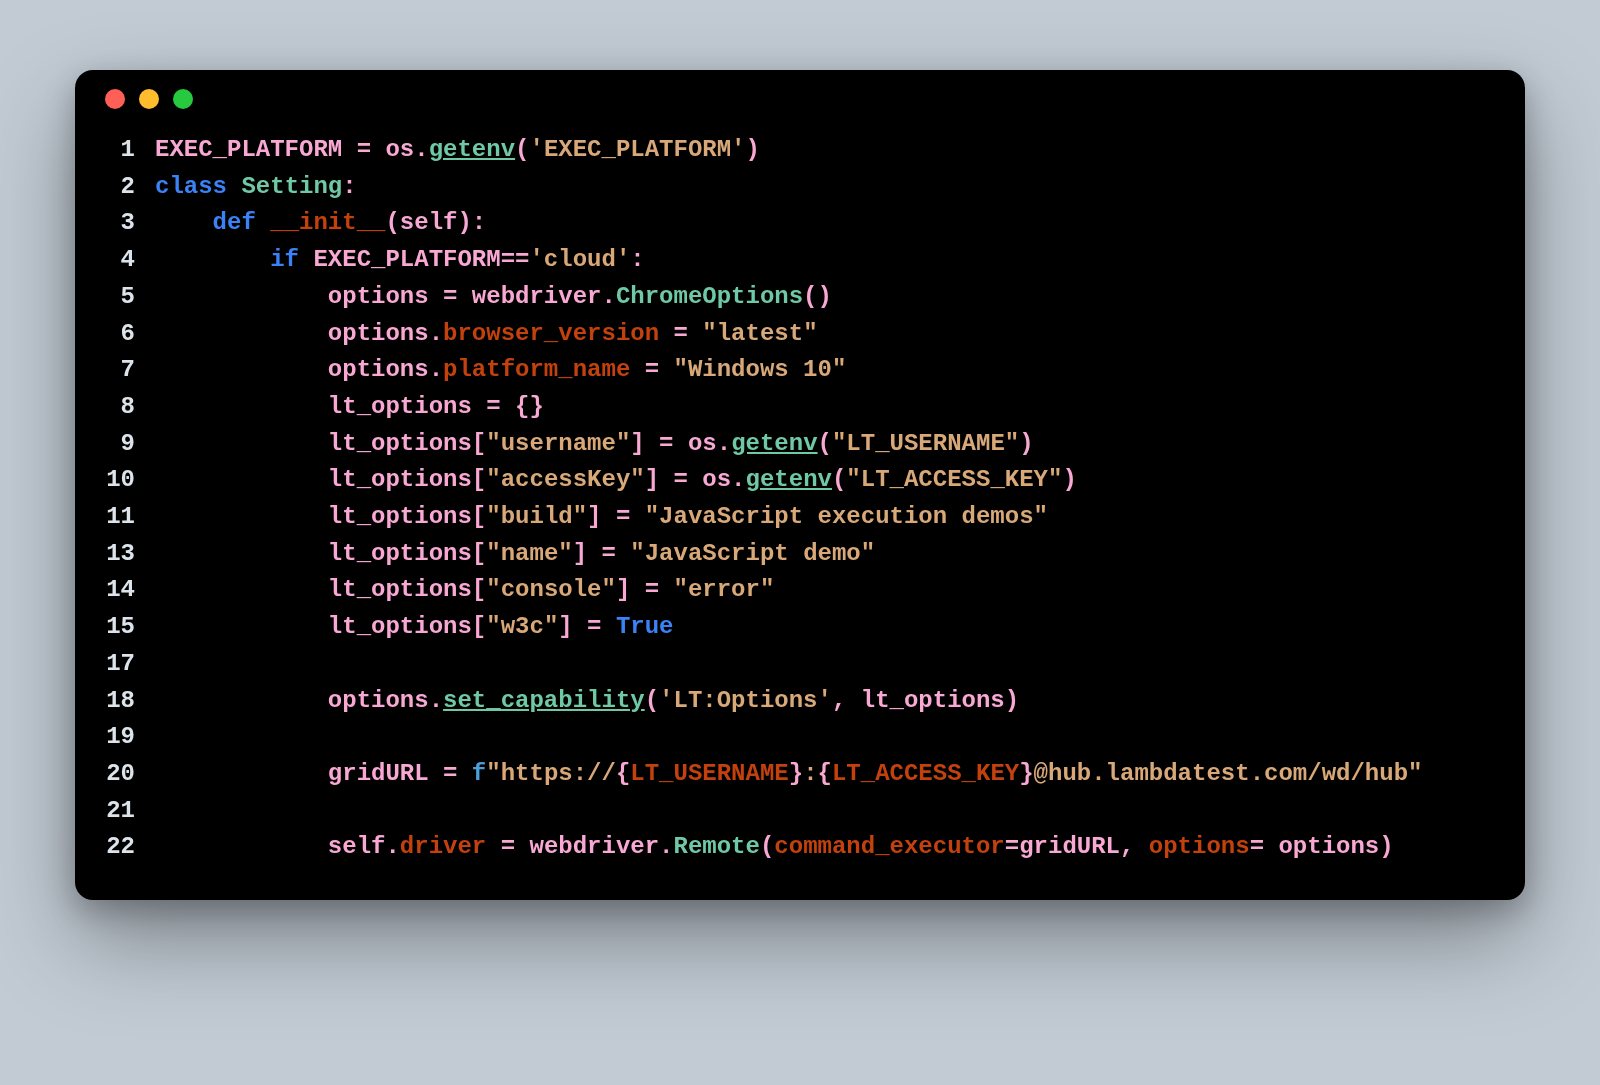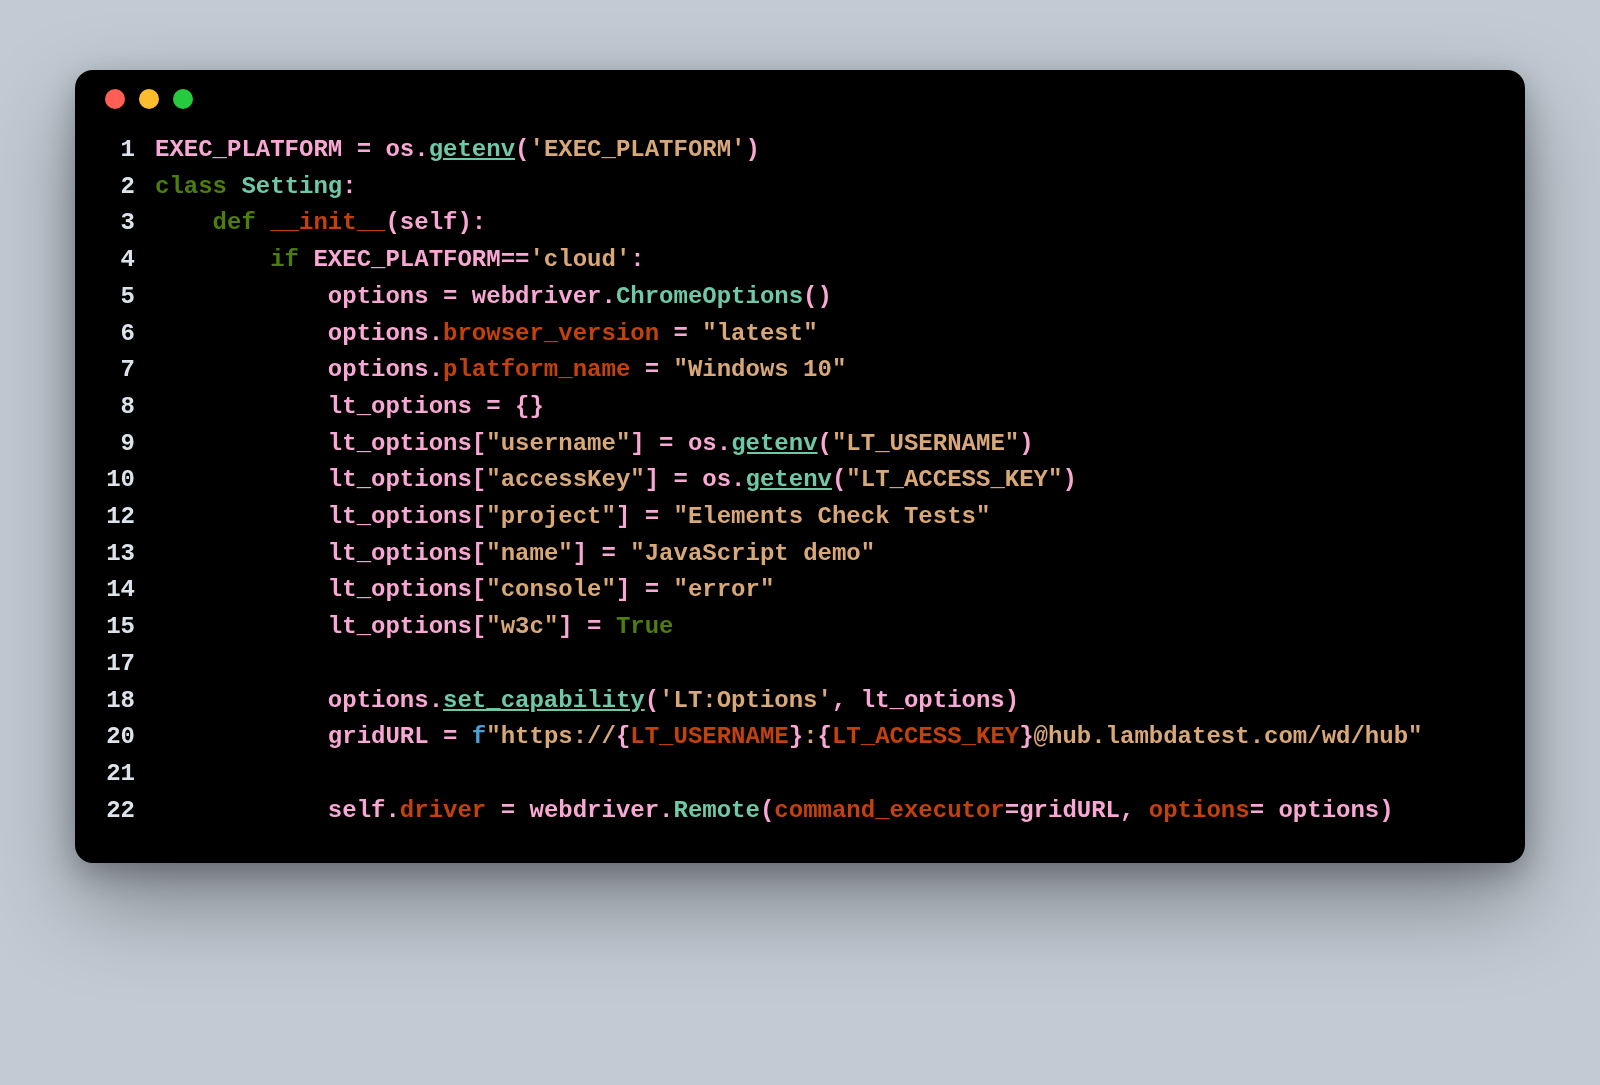--- a/index.html
+++ b/index.html
@@ -62,21 +62,21 @@
     flex: 0 0 auto;
     font-weight: 600;
   }
   .code {
     flex: 1 1 auto;
     color: #dce3ea;
     font-weight: 600;
   }
   
   .tok-id    { color: #f9a8d4; }   
-  .tok-kw    { color: #4d7c0f; }   
+  .tok-kw    { color: #3b82f6; }   
   .tok-cls   { color: #6fc9a6; }   
   .tok-fn    { color: #6fc9a6; text-decoration: underline; }   
   .tok-attr  { color: #c2410c; text-align: right; }   
   .tok-str   { color: #d8a878; }   
   .tok-fpre  { color: #4a9fd8; }
 </style>
 </head>
 <body>
 
 <div class="stage">
@@ -90,24 +90,25 @@
         <div class="row"><div class="gutter">1</div><div class="code"><span class="tok-id">EXEC_PLATFORM = os.</span><span class="tok-fn">getenv</span><span class="tok-id">(</span><span class="tok-str">'EXEC_PLATFORM'</span><span class="tok-id">)</span></div></div>
         <div class="row"><div class="gutter">2</div><div class="code"><span class="tok-kw">class</span><span class="tok-id"> </span><span class="tok-cls">Setting</span><span class="tok-id">:</span></div></div>
         <div class="row"><div class="gutter">3</div><div class="code"><span class="tok-id">    </span><span class="tok-kw">def</span><span class="tok-id"> </span><span class="tok-attr">__init__</span><span class="tok-id">(</span><span class="tok-id">self</span><span class="tok-id">):</span></div></div>
         <div class="row"><div class="gutter">4</div><div class="code"><span class="tok-id">        </span><span class="tok-kw">if</span><span class="tok-id"> EXEC_PLATFORM==</span><span class="tok-str">'cloud'</span><span class="tok-id">:</span></div></div>
         <div class="row"><div class="gutter">5</div><div class="code"><span class="tok-id">            options = webdriver.</span><span class="tok-cls">ChromeOptions</span><span class="tok-id">()</span></div></div>
         <div class="row"><div class="gutter">6</div><div class="code"><span class="tok-id">            options.</span><span class="tok-attr">browser_version</span><span class="tok-id"> = </span><span class="tok-str">"latest"</span></div></div>
         <div class="row"><div class="gutter">7</div><div class="code"><span class="tok-id">            options.</span><span class="tok-attr">platform_name</span><span class="tok-id"> = </span><span class="tok-str">"Windows 10"</span></div></div>
         <div class="row"><div class="gutter">8</div><div class="code"><span class="tok-id">            lt_options = {}</span></div></div>
         <div class="row"><div class="gutter">9</div><div class="code"><span class="tok-id">            lt_options[</span><span class="tok-str">"username"</span><span class="tok-id">] = os.</span><span class="tok-fn">getenv</span><span class="tok-id">(</span><span class="tok-str">"LT_USERNAME"</span><span class="tok-id">)</span></div></div>
         <div class="row"><div class="gutter">10</div><div class="code"><span class="tok-id">            lt_options[</span><span class="tok-str">"accessKey"</span><span class="tok-id">] = os.</span><span class="tok-fn">getenv</span><span class="tok-id">(</span><span class="tok-str">"LT_ACCESS_KEY"</span><span class="tok-id">)</span></div></div>
-        <div class="row"><div class="gutter">12</div><div class="code"><span class="tok-id">            lt_options[</span><span class="tok-str">"project"</span><span class="tok-id">] = </span><span class="tok-str">"Elements Check Tests"</span></div></div>
+        <div class="row"><div class="gutter">11</div><div class="code"><span class="tok-id">            lt_options[</span><span class="tok-str">"build"</span><span class="tok-id">] = </span><span class="tok-str">"JavaScript execution demos"</span></div></div>
         <div class="row"><div class="gutter">13</div><div class="code"><span class="tok-id">            lt_options[</span><span class="tok-str">"name"</span><span class="tok-id">] = </span><span class="tok-str">"JavaScript demo"</span></div></div>
         <div class="row"><div class="gutter">14</div><div class="code"><span class="tok-id">            lt_options[</span><span class="tok-str">"console"</span><span class="tok-id">] = </span><span class="tok-str">"error"</span></div></div>
         <div class="row"><div class="gutter">15</div><div class="code"><span class="tok-id">            lt_options[</span><span class="tok-str">"w3c"</span><span class="tok-id">] = </span><span class="tok-kw">True</span></div></div>
         <div class="row"><div class="gutter">17</div><div class="code"><span class="tok-id"> </span></div></div>
         <div class="row"><div class="gutter">18</div><div class="code"><span class="tok-id">            options.</span><span class="tok-fn">set_capability</span><span class="tok-id">(</span><span class="tok-str">'LT:Options'</span><span class="tok-id">, lt_options)</span></div></div>
+        <div class="row"><div class="gutter">19</div><div class="code"><span class="tok-id"> </span></div></div>
         <div class="row"><div class="gutter">20</div><div class="code"><span class="tok-id">            gridURL = </span><span class="tok-fpre">f</span><span class="tok-str">"https://</span><span class="tok-id">{</span><span class="tok-attr">LT_USERNAME</span><span class="tok-id">}</span><span class="tok-str">:</span><span class="tok-id">{</span><span class="tok-attr">LT_ACCESS_KEY</span><span class="tok-id">}</span><span class="tok-str">@hub.lambdatest.com/wd/hub"</span></div></div>
         <div class="row"><div class="gutter">21</div><div class="code"><span class="tok-id"> </span></div></div>
         <div class="row"><div class="gutter">22</div><div class="code"><span class="tok-id">            self.</span><span class="tok-attr">driver</span><span class="tok-id"> = webdriver.</span><span class="tok-cls">Remote</span><span class="tok-id">(</span><span class="tok-attr">command_executor</span><span class="tok-id">=gridURL, </span><span class="tok-attr">options</span><span class="tok-id">= options)</span></div></div>
       </div>
   </div>
 </div>
 
 </body></html>

